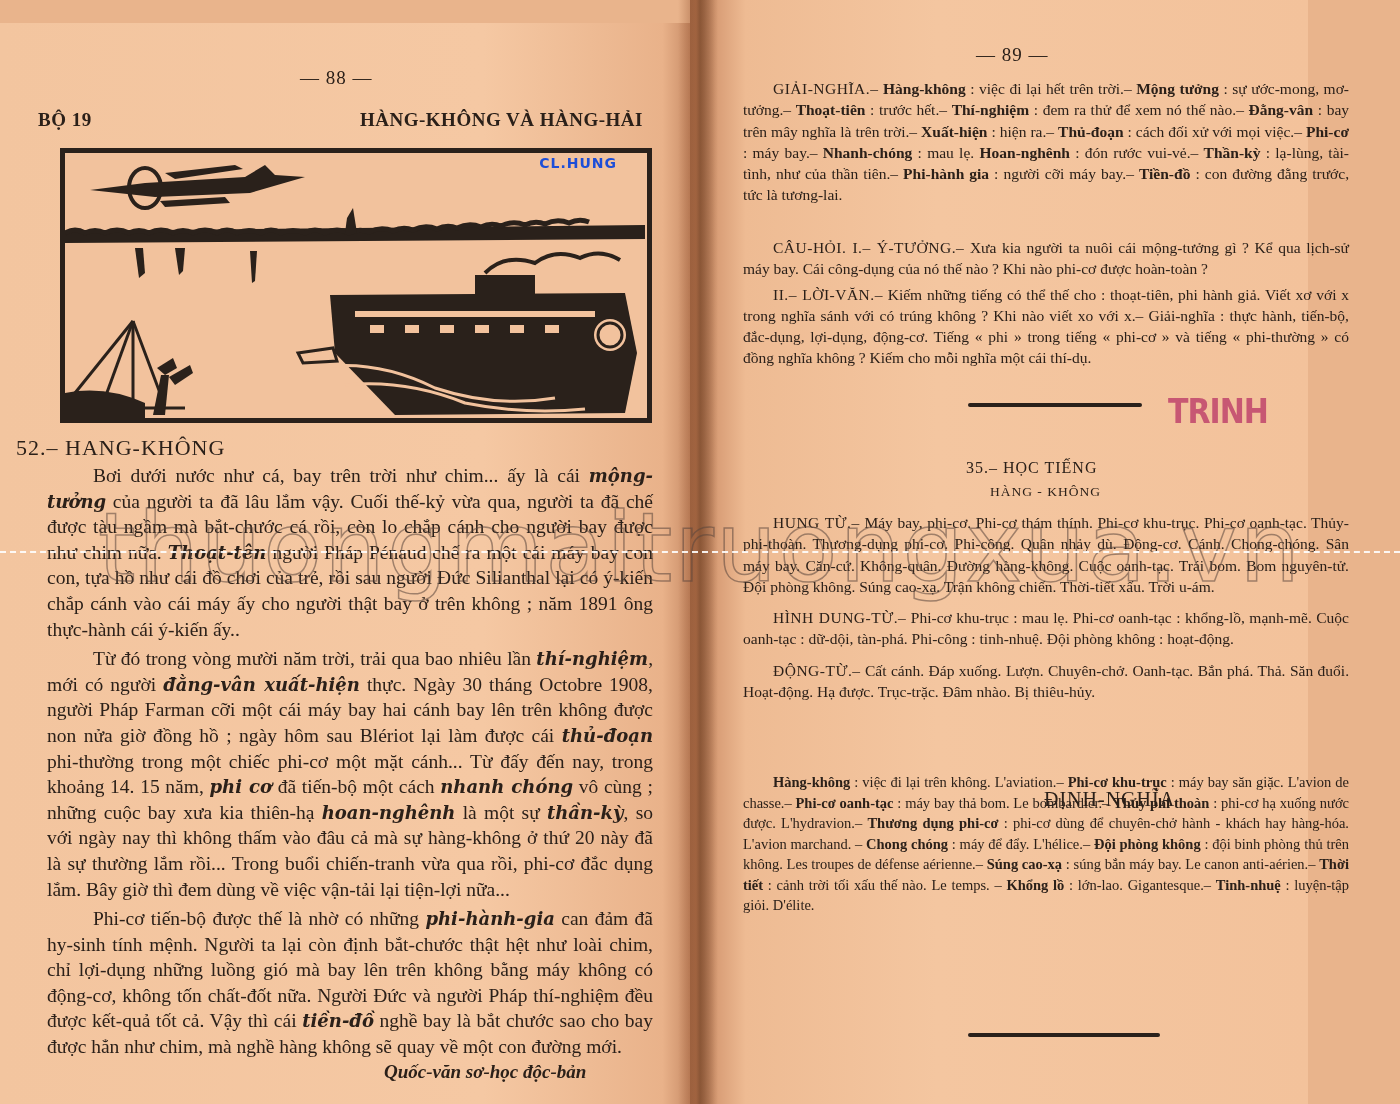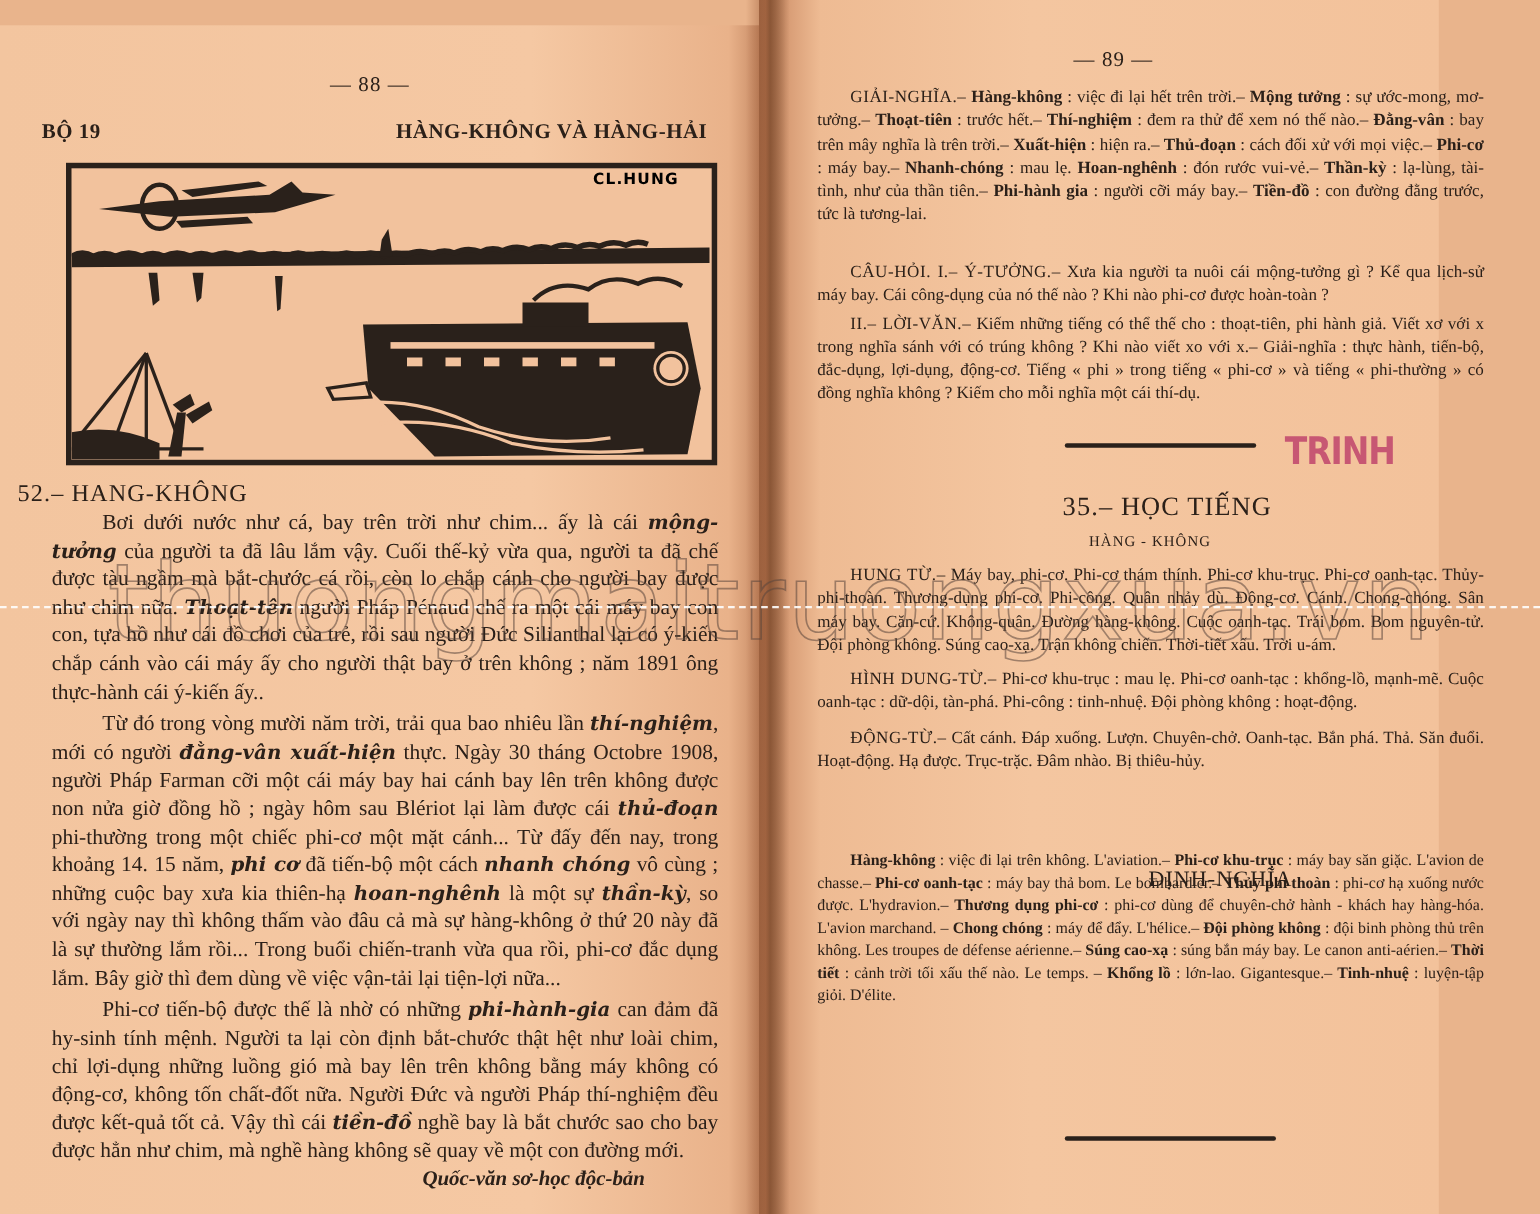--- a/index.html
+++ b/index.html
@@ -36,21 +36,21 @@
   
   .illustration {
     position: absolute; left: 60px; top: 125px; width: 592px; height: 275px;
     border: 5px solid #2a211b; box-sizing: border-box;
     background: #f2c29d;
     overflow: hidden;
   }
   .illustration svg { position: absolute; left: 0; top: 0; }
   .artist-signature {
     position: absolute; right: 30px; top: 2px; font-family: "DejaVu Sans", sans-serif;
-    font-weight: bold; font-size: 14px; letter-spacing: 1px; color: #000000;
+    font-weight: bold; font-size: 14px; letter-spacing: 1px; color: #1d4ed8;
   }
 
   .lesson-title {
     position: absolute; top: 412px; left: 16px; width: 690px; text-align: left;
     font-size: 22px; letter-spacing: 1px;
   }
   .body-text {
     position: absolute; left: 47px; width: 606px; font-size: 19.5px; line-height: 25.6px;
     text-align: justify;
   }
@@ -68,21 +68,21 @@
   .r-block .term { font-weight: bold; }
   .rule {
     position: absolute; height: 4px; background: #2a211b; border-radius: 2px;
   }
   .stamp {
     position: absolute; left: 1168px; top: 393px; font-family: "DejaVu Sans", sans-serif;
     font-weight: bold; font-size: 30px; color: #c0456c; opacity: 0.85; letter-spacing: -1px;
     transform: scaleY(1.15);
   }
   .section-title {
-    position: absolute; left: 966px; top: 448px; font-size: 24px; letter-spacing: 1px;
+    position: absolute; left: 966px; top: 459px; font-size: 16px; letter-spacing: 1px;
   }
   .subsection-title {
     position: absolute; left: 990px; top: 484px; font-size: 13.5px; letter-spacing: 1px; font-variant: small-caps;
   }
   .def-heading {
     position: absolute; left: 996px; top: 788px; font-size: 20px; letter-spacing: 1px; margin-left: 48px;
   }
   .def-block { font-size: 14.5px; line-height: 20.5px; }
 
   

